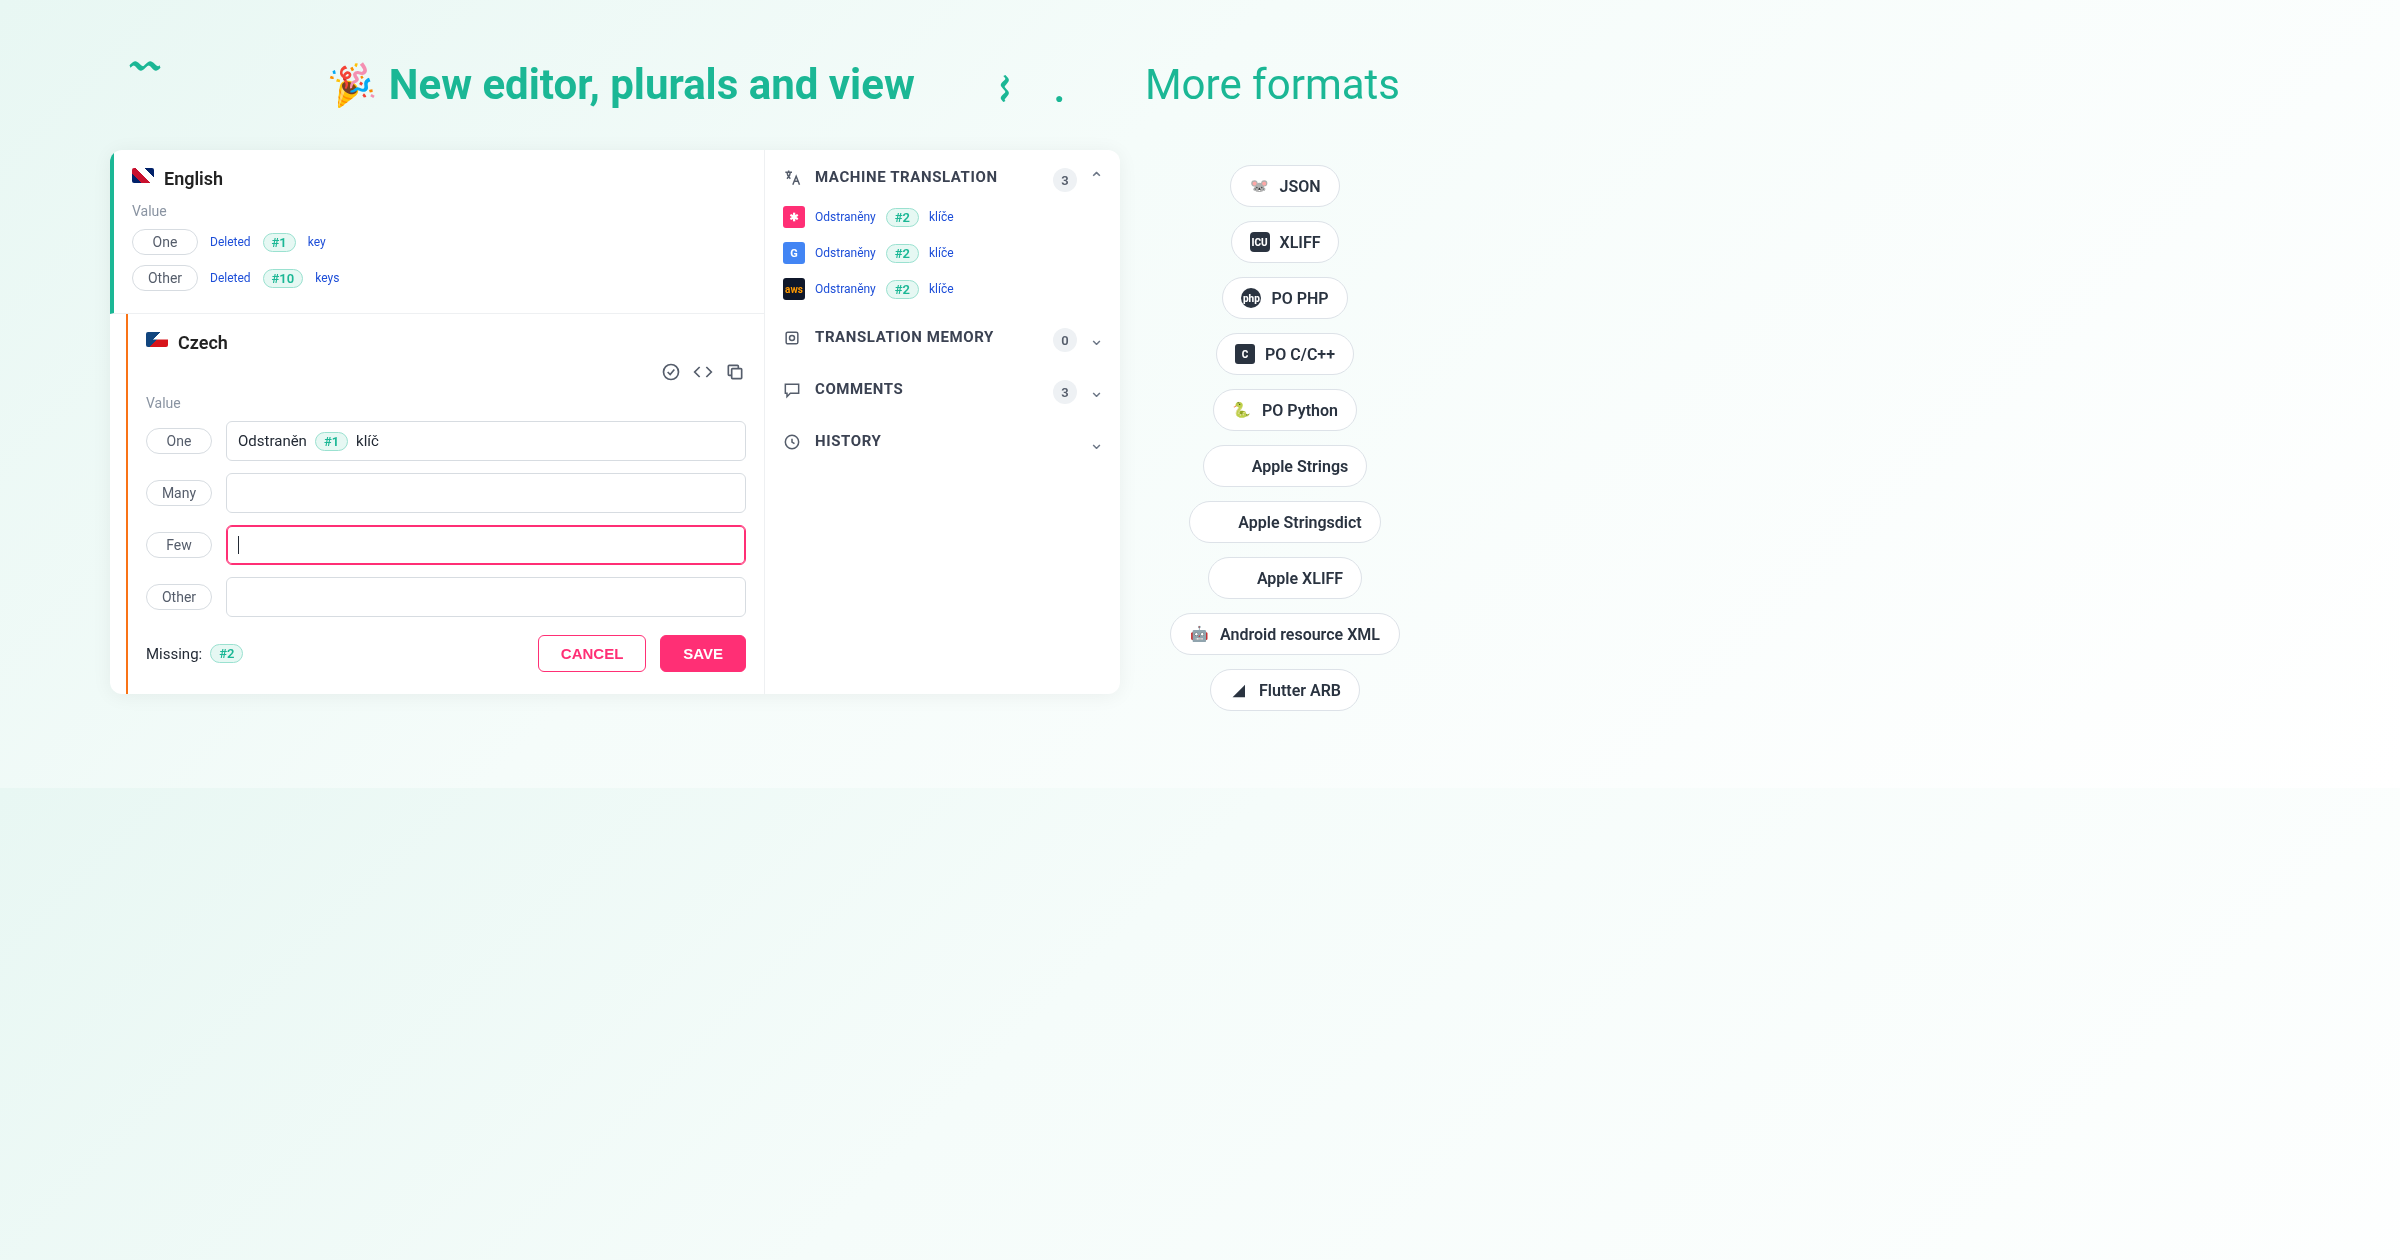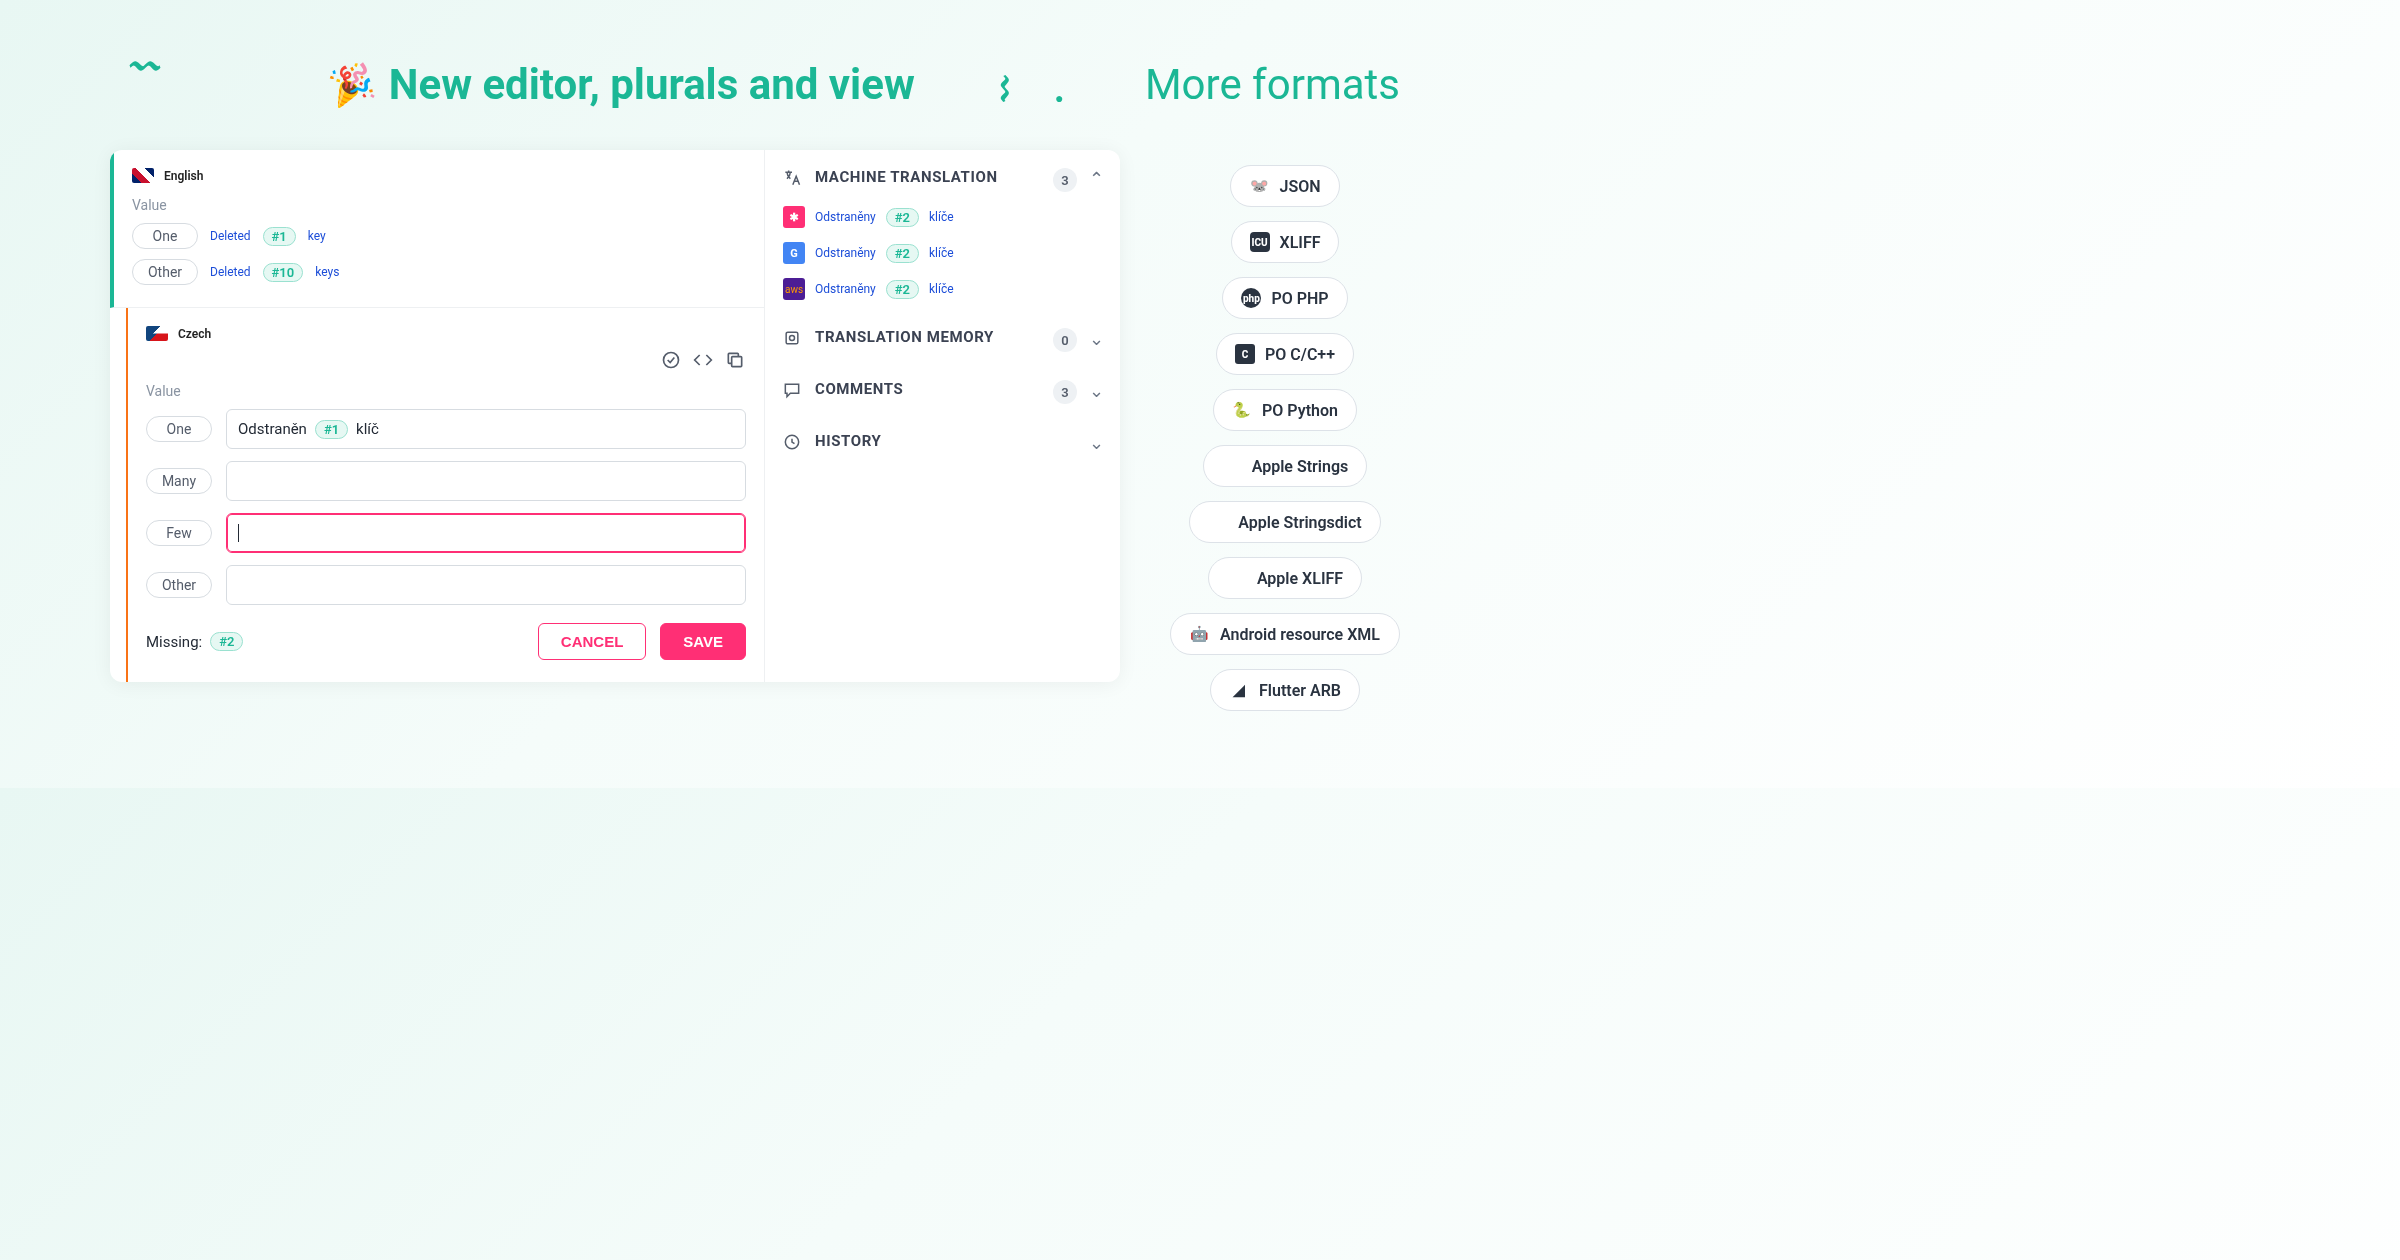--- a/index.html
+++ b/index.html
@@ -62,23 +62,22 @@
   border-bottom: 1px solid #eef0f2;
   padding: 18px 18px 22px 18px;
 }
 .czech-section {
   border-left: 2px solid #f97316;
   padding: 18px 18px 22px 18px;
   margin-left: 16px;
 }
 .lang-row {
   display: flex;
-  align-items: center;
   gap: 10px;
-  font-size: 12px;
+  font-size: 18px;
   font-weight: 600;
   color: #222;
   margin-bottom: 14px;
 }
 .flag { width: 22px; height: 15px; border-radius: 2px; display: inline-block; }
 .flag-gb { background: linear-gradient(45deg,#012169 25%,#C8102E 25%,#C8102E 50%,#fff 50%,#fff 75%,#012169 75%); }
 .flag-cz { background: linear-gradient(135deg,#11457E 50%,#fff 50%) top/100% 50% no-repeat, linear-gradient(135deg,#11457E 50%,#D7141A 50%); }
 .value-label {
   color: #8a94a2;
   font-size: 14px;
@@ -244,21 +243,21 @@
   border-radius: 3px;
   display: flex;
   align-items: center;
   justify-content: center;
   font-size: 11px;
   color: #fff;
   font-weight: 700;
 }
 .mt-tolgee { background: #ff2f75; }
 .mt-google { background: #4285f4; }
-.mt-aws { background: #4c1d95; color: #ff9900; font-size: 10px; font-weight: 400; }
+.mt-aws { background: #0f172a; color: #ff9900; font-size: 10px; font-weight: 700; }
 .formats-col {
   position: absolute;
   top: 165px;
   right: 100px;
   width: 230px;
   display: flex;
   flex-direction: column;
   gap: 14px;
 }
 .format-chip {

